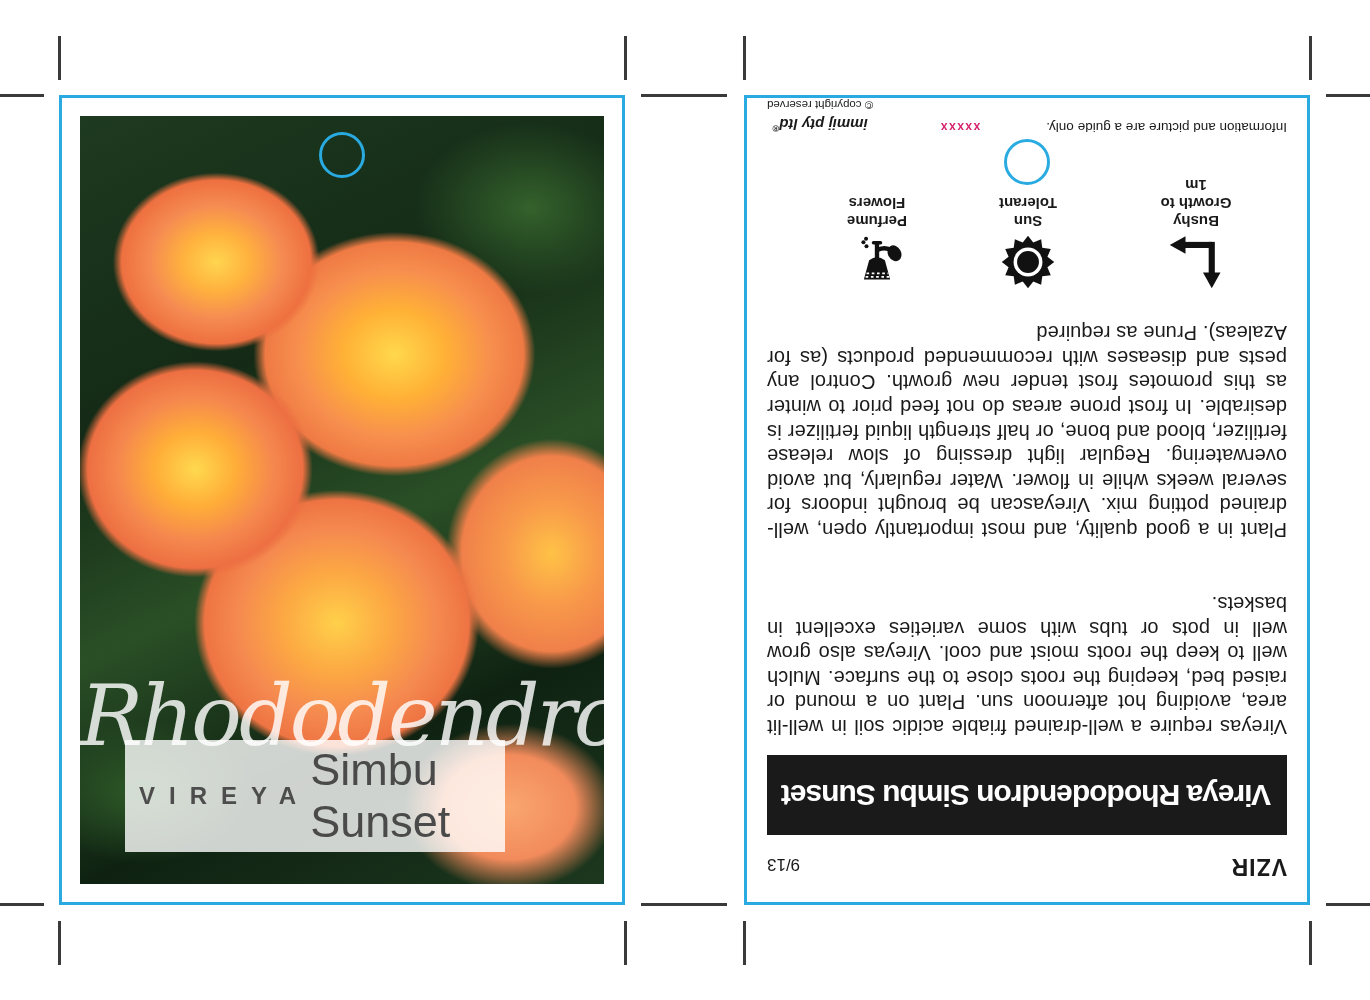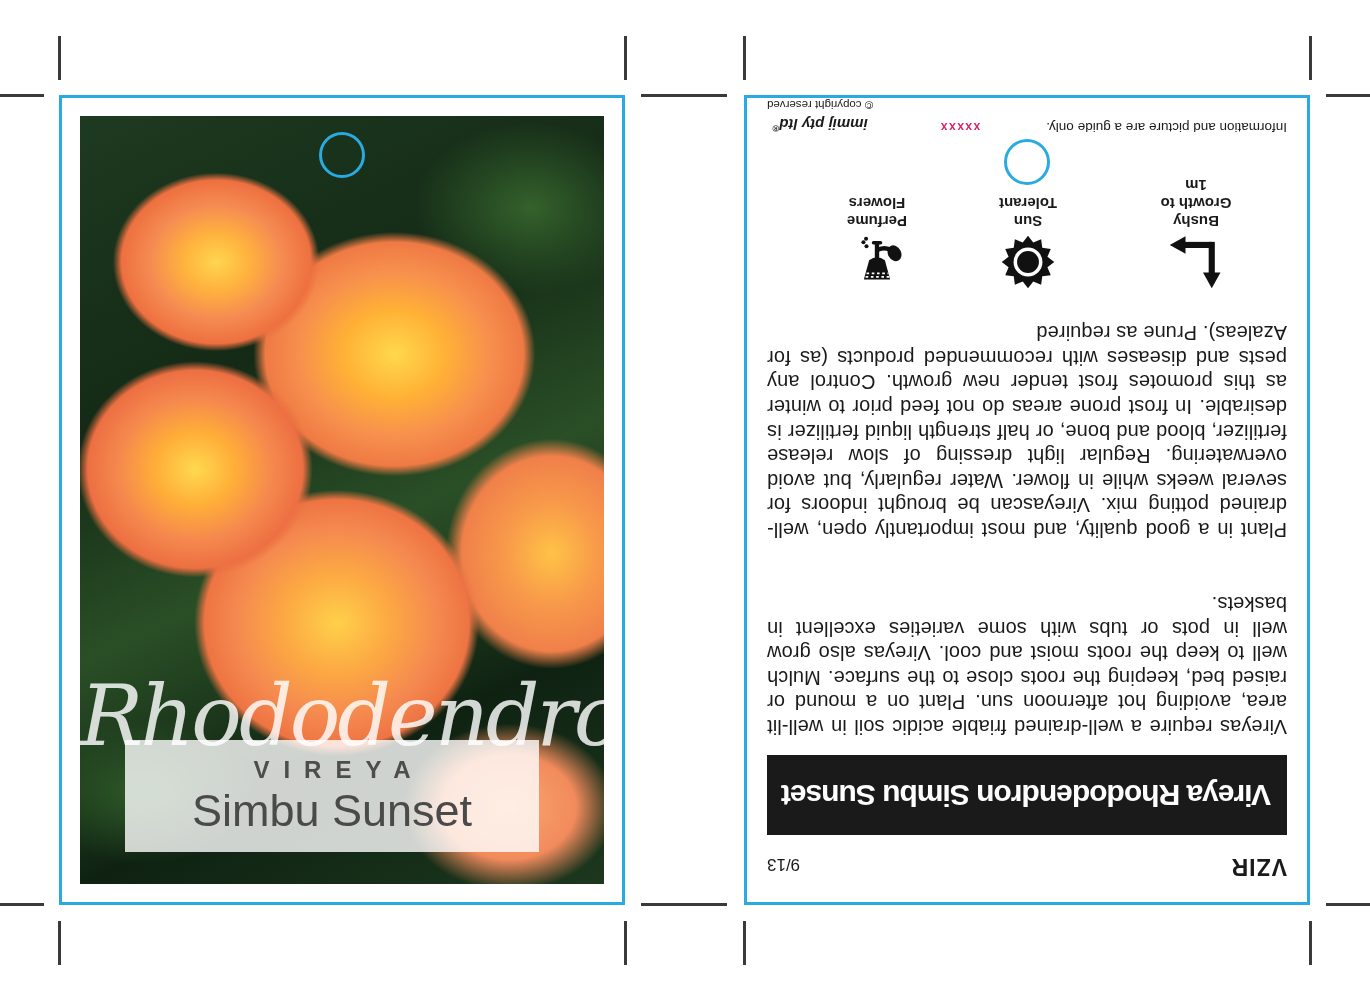--- a/index.html
+++ b/index.html
@@ -32,22 +32,22 @@
       linear-gradient(155deg,#1e3a20 0%,#142a16 32%,#2a4f26 54%,#0f2212 76%,#1c381e 100%);
   }
   .hole{position:absolute;width:46px;height:46px;border:3px solid #29abe2;border-radius:50%;
         box-sizing:border-box;background:transparent;}
   .front .hole{left:257px;top:34px;}
 
   .script-title{position:absolute;left:0;right:0;top:548px;height:104px;line-height:104px;
     font-family:"DejaVu Serif",serif;font-style:italic;font-size:84px;text-align:center;
     color:rgba(255,255,255,0.82);white-space:nowrap;letter-spacing:-3px;}
 
-  .name-plate{position:absolute;left:63px;top:642px;width:414px;height:112px;
-    background:rgba(255,255,255,0.8);display:flex;flex-direction:column;
+  .name-plate{position:absolute;left:63px;top:642px;width:380px;height:112px;
+    background:rgba(255,255,255,0.8);display:flex;flex-direction:row;
     align-items:center;justify-content:center;}
   .group-line{font-size:24px;font-weight:700;color:#4d4d4d;letter-spacing:14px;
     padding-left:14px;line-height:30px;}
   .variety-line{font-size:45px;font-weight:400;color:#4a4a4a;line-height:52px;}
 
   
   .back-inner{position:absolute;inset:0;transform:rotate(180deg);}
 
   .code-row{position:absolute;left:20px;right:20px;top:22px;display:flex;
     justify-content:space-between;align-items:baseline;}

